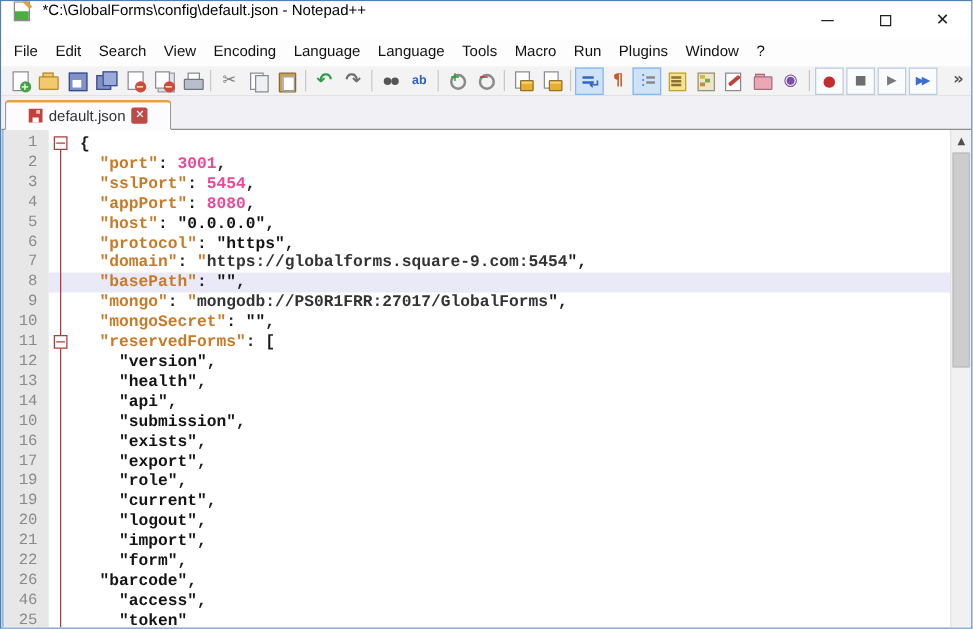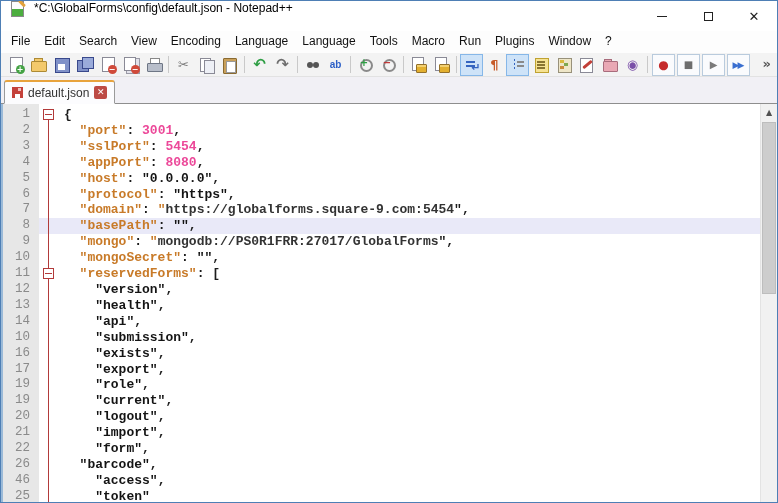--- a/index.html
+++ b/index.html
@@ -74,21 +74,21 @@
   .i-folder-as-workspace::before{content:"";left:3px;top:3px;width:6px;height:3px;background:#e9a8b4;border:1px solid #a86c7c}
   .i-folder-as-workspace::after{content:"";left:2px;top:5px;width:13px;height:9px;background:#e9a8b4;border:1px solid #a86c7c;border-radius:1px}
   .i-monitoring::before{content:"◉";font-size:13px;color:#7a4fa8}
   .i-record-macro::before{content:"●";font-size:12px;color:#c52b2b}
   .i-stop-macro::before{content:"■";font-size:10px;color:#6e6e6e}
   .i-play-macro::before{content:"▶";font-size:10px;color:#7a7a7a}
   .i-run-macro-multiple::before{content:"▶▶";font-size:9px;letter-spacing:-2px;color:#3a6fd0;left:3px}
   
   .tabbar{height:27px;background:#f1f0f5;border-bottom:1px solid #8e8e8e;display:flex;align-items:flex-end;padding-left:3px;flex:none}
   .tab{display:flex;align-items:center;gap:5px;background:#fcfcfe;border:1px solid #9a9a9a;border-bottom:1px solid #fcfcfe;
-       margin-bottom:-1px;height:24px;padding:0 7px;border-top:2px solid #e8a33d;border-radius:3px 3px 0 0;font-size:12px;color:#333}
+       margin-bottom:-1px;height:24px;padding:0 18px;border-top:2px solid #e8a33d;border-radius:3px 3px 0 0;font-size:12px;color:#333}
   .floppy-red{width:11px;height:11px;background:#c4413b;position:relative;flex:none}
   .floppy-red::before{content:"";position:absolute;left:3px;bottom:0;width:5px;height:4px;background:#fff}
   .floppy-red::after{content:"";position:absolute;right:2px;top:1px;width:3px;height:3px;background:#f0c0bc}
   .tab-close{width:13px;height:13px;background:#bd4b45;border-radius:2px;color:#fff;font-size:9px;line-height:13px;text-align:center;flex:none;font-family:"DejaVu Sans",sans-serif}
   
   .editor{flex:1;display:flex;position:relative;background:#fff;font-family:"Liberation Mono","DejaVu Sans Mono",monospace;
           font-size:13px;font-weight:bold;overflow:hidden;border-left:2px solid #9bbad8}
   .cl-overlay{position:absolute;left:36px;right:17px;height:16px;background:#e9e9f8;z-index:0}
   .gutter{width:36px;background:#e7e7e7;color:#8a8a8a;font-weight:normal;font-size:12.5px;text-align:right;padding-top:3px;z-index:1;flex:none}
   .gutter .num{height:15.92px;line-height:15.92px;padding-right:9px}

